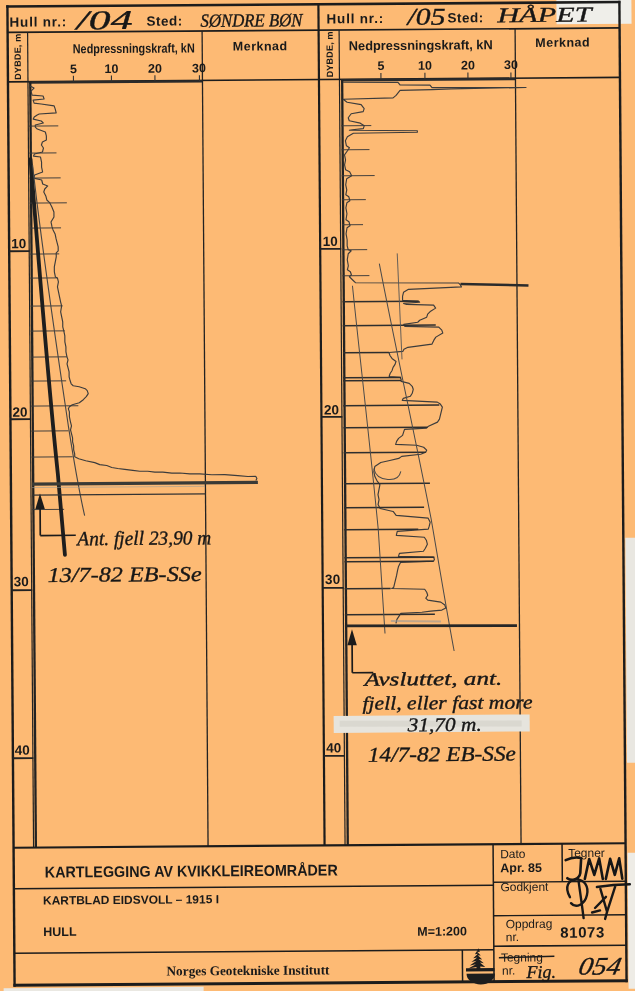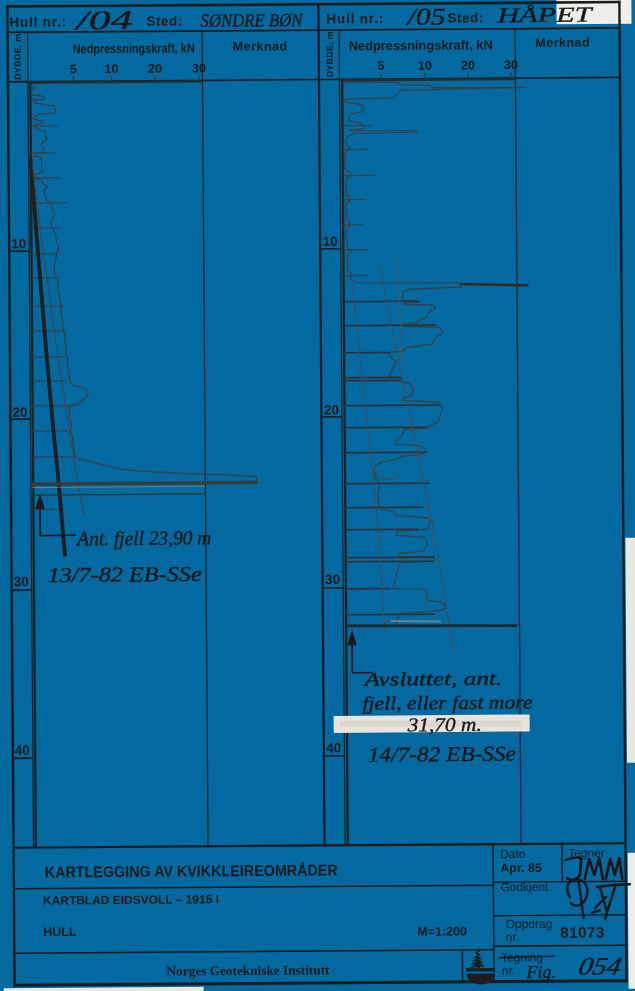--- a/index.html
+++ b/index.html
@@ -1,14 +1,14 @@
 <!DOCTYPE html>
 <html><head><meta charset="utf-8"><style>
 body{margin:0;padding:0}
-.page{position:relative;width:635px;height:991px;background:#0369a1;overflow:hidden}
+.page{position:relative;width:635px;height:991px;background:#fdba74;overflow:hidden}
 text{font-family:"Liberation Sans",sans-serif;fill:#1a1a1a}
 .b{font-weight:bold}
 .hw{font-family:"Liberation Serif",serif;font-style:italic;fill:#171717;stroke:#171717;stroke-width:0.35px}
 .serif{font-family:"Liberation Serif",serif}
 </style></head><body>
 <div class="page">
 <svg width="635" height="991" viewBox="0 0 635 991">
 <g transform="rotate(-0.42 317 495)" fill="none">
 
 <g stroke="none">

